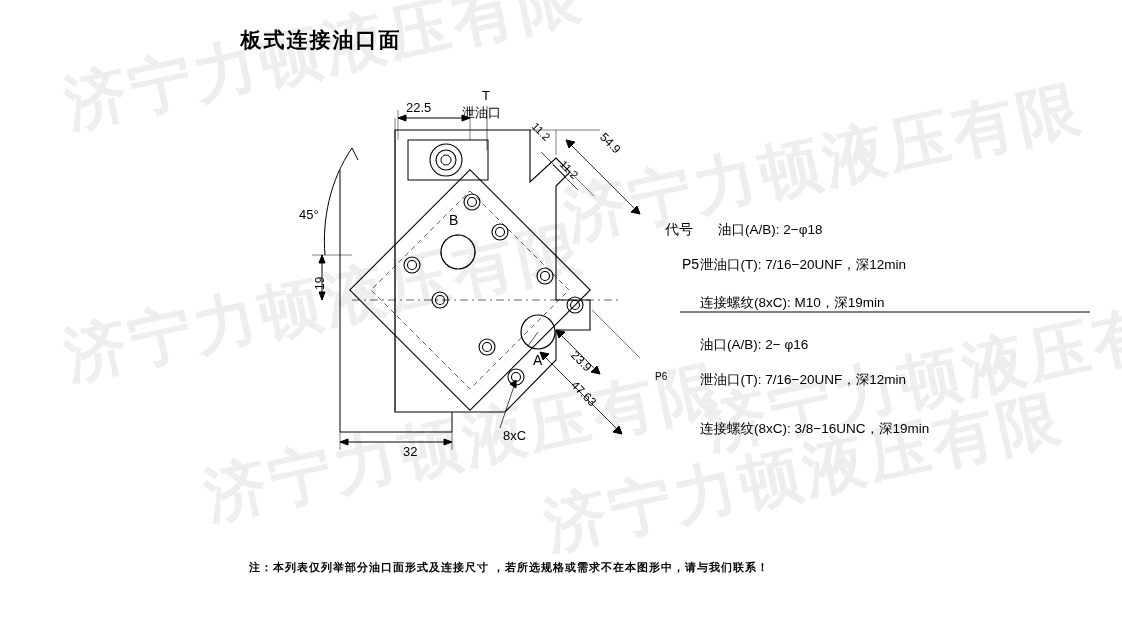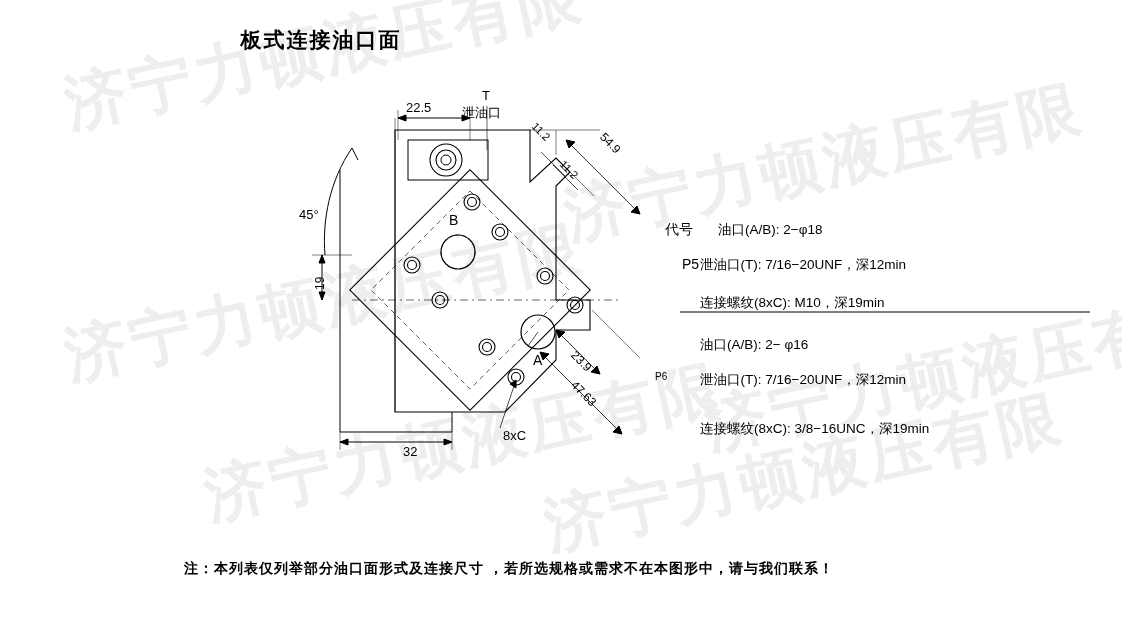--- a/index.html
+++ b/index.html
@@ -13,21 +13,21 @@
     letter-spacing:4px;
   }
   #title{
     position:absolute;left:0;top:26px;width:1122px;text-align:center;
     font-size:21px;font-weight:bold;letter-spacing:2px;
     font-family:"Liberation Sans", sans-serif;
   }
   #title{left:-240px;width:1122px;}
   #note{
     position:absolute;left:0;top:560px;width:1018px;text-align:center;
-    font-size:14px;font-weight:bold;letter-spacing:1px;
+    font-size:11px;font-weight:bold;letter-spacing:1px;
   }
   #drawing{position:absolute;left:0;top:0;width:1122px;height:618px;}
   .tbl{position:absolute;font-size:13.5px;}
   .lbl{position:absolute;font-size:13px;}
   .rot{transform-origin:left top;white-space:nowrap;}
 </style>
 </head>
 <body>
 
 <div id="watermark-layer">

